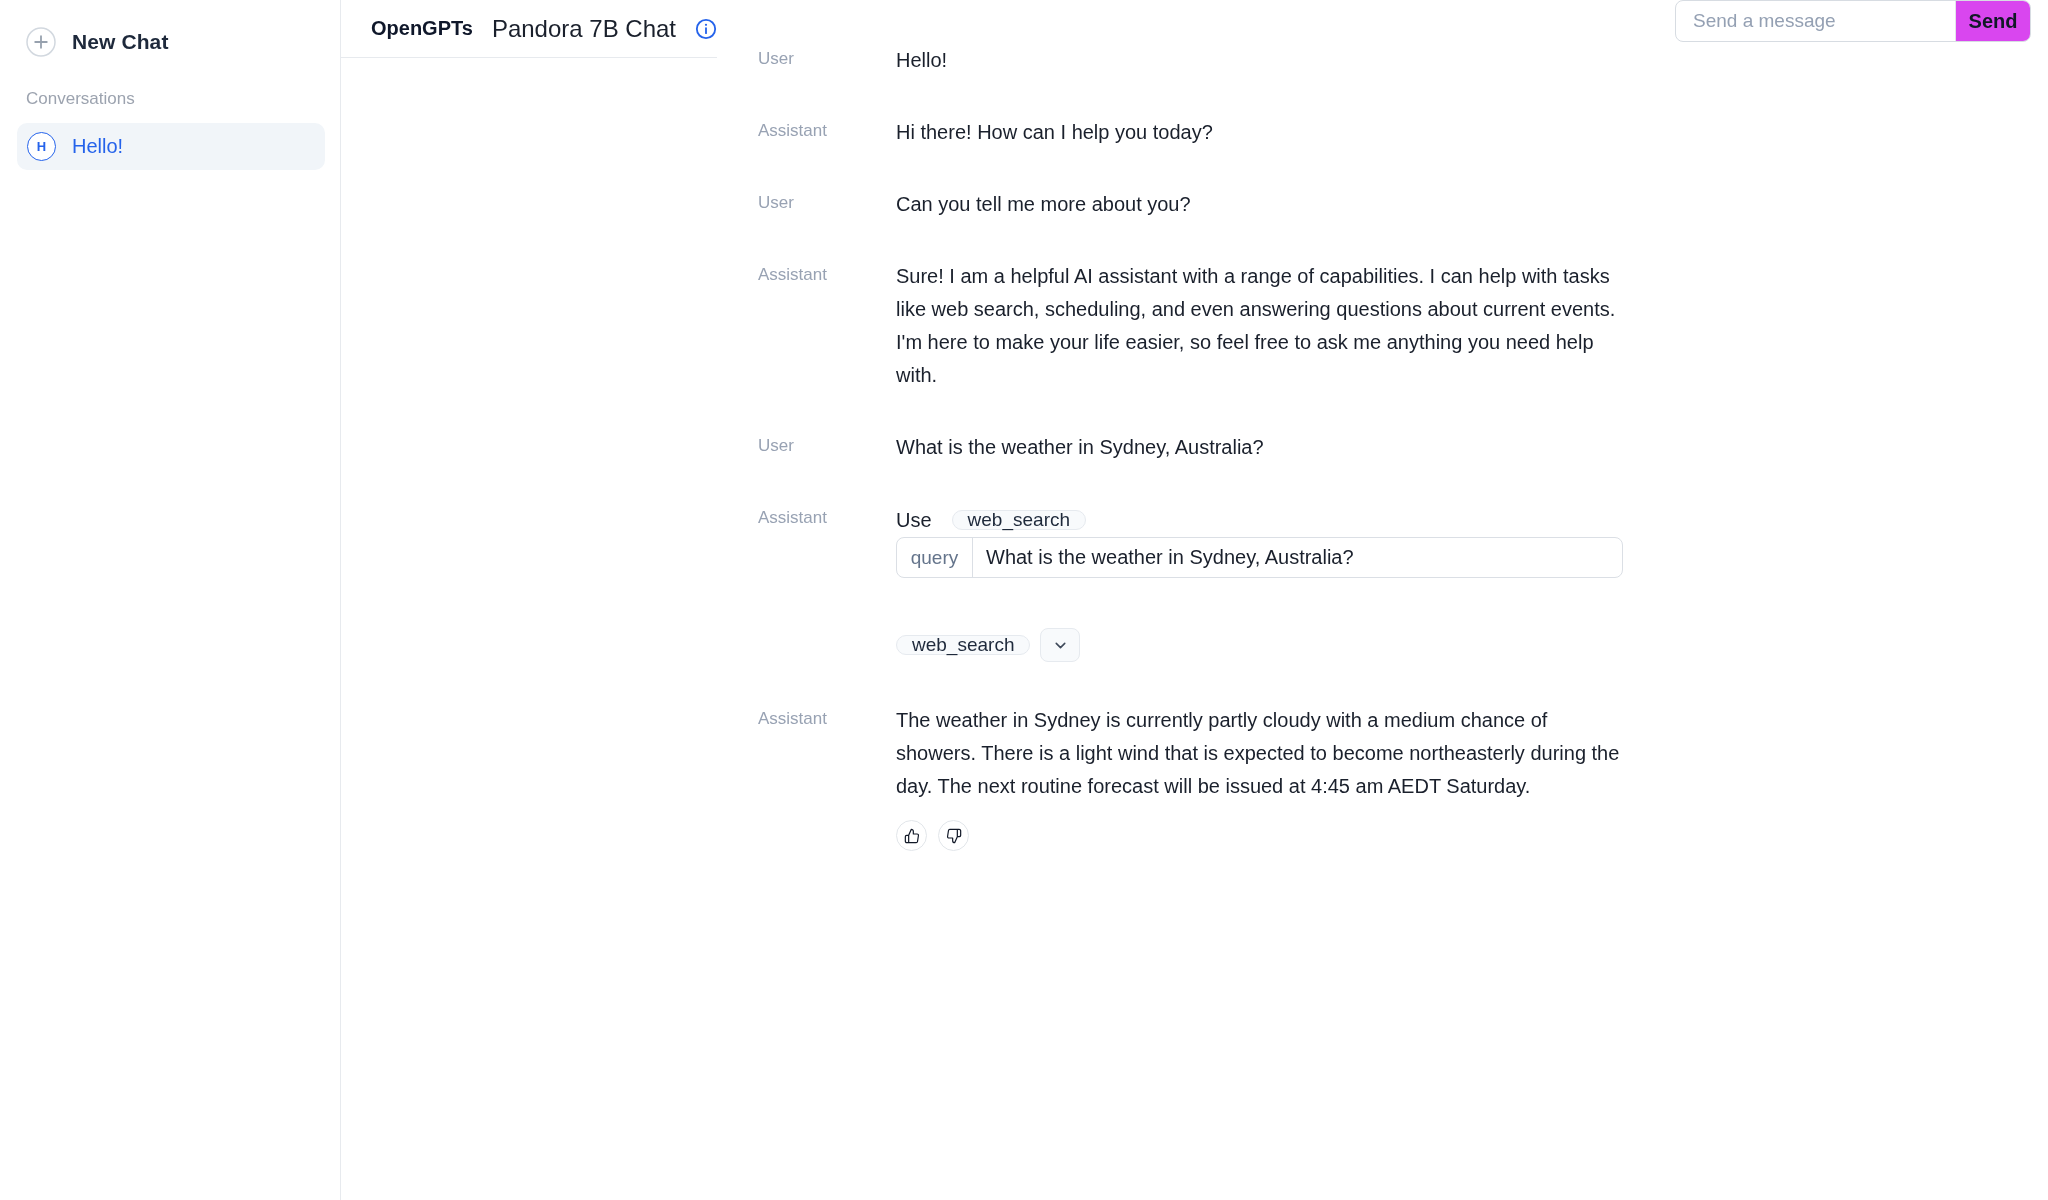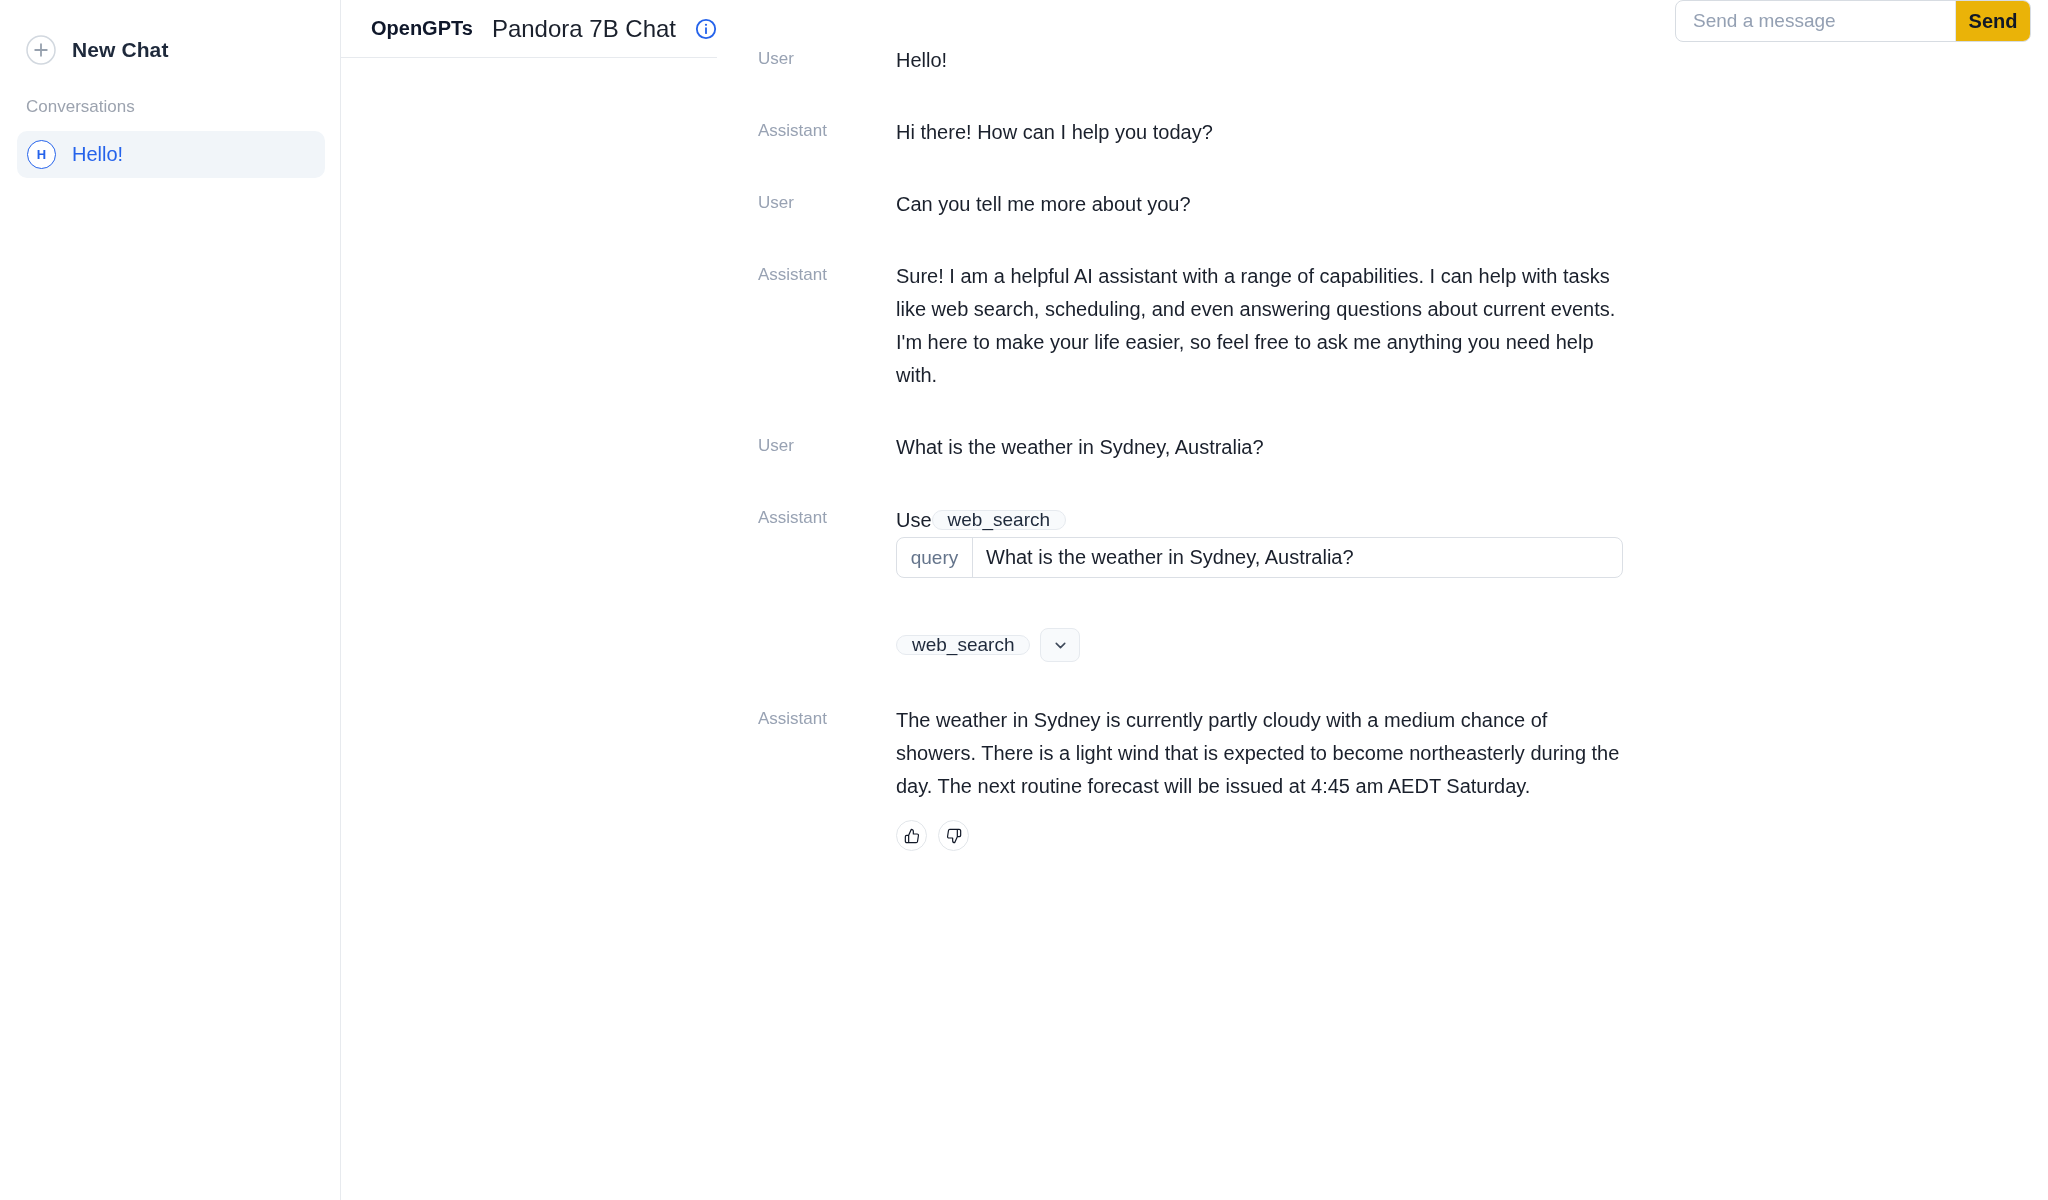--- a/index.html
+++ b/index.html
@@ -9,21 +9,21 @@
     background: #ffffff;
     color: #1a202c;
     display: flex;
   }
 
   
   .sidebar {
     width: 341px;
     flex-shrink: 0;
     border-right: 1px solid #e7eaee;
-    padding-top: 24px;
+    padding-top: 16px;
     background: #ffffff;
   }
   .side-btn {
     display: flex;
     align-items: center;
     gap: 16px;
     margin: 0 15px 0 17px;
     padding: 11px 9px;
     border-radius: 10px;
     cursor: pointer;
@@ -87,21 +87,21 @@
     padding-top: 5px;
   }
   .msg-content { flex: 1; min-width: 0; }
   .msg-text {
     font-size: 20px;
     line-height: 33px;
     color: #1a202c;
     max-width: 782px;
   }
 
-  .use-line { display: flex; align-items: center; gap: 0; height: 34px; }
+  .use-line { display: flex; align-items: center; gap: 20px; height: 34px; }
   .use-prefix { font-size: 20px; color: #1a202c; }
   .chip {
     background: #f8fafc;
     border: 1px solid #e6eaef;
     border-radius: 12px;
     height: 20px;
     padding: 0 15px;
     display: inline-flex;
     align-items: center;
     font-size: 19px;
@@ -171,21 +171,21 @@
     font-family: "Liberation Sans", "DejaVu Sans", sans-serif;
     color: #1a202c;
     background: transparent;
   }
   .composer-input::placeholder { color: #94a0b3; }
   .send-btn {
     width: 75px;
     flex-shrink: 0;
     border: none;
     border-left: 1px solid #e2e6ea;
-    background: #eab308;
+    background: #d946ef;
     font-size: 20px;
     font-weight: 700;
     font-family: "Liberation Sans", "DejaVu Sans", sans-serif;
     color: #111827;
     cursor: pointer;
   }
 </style>
 </head>
 <body>
 

